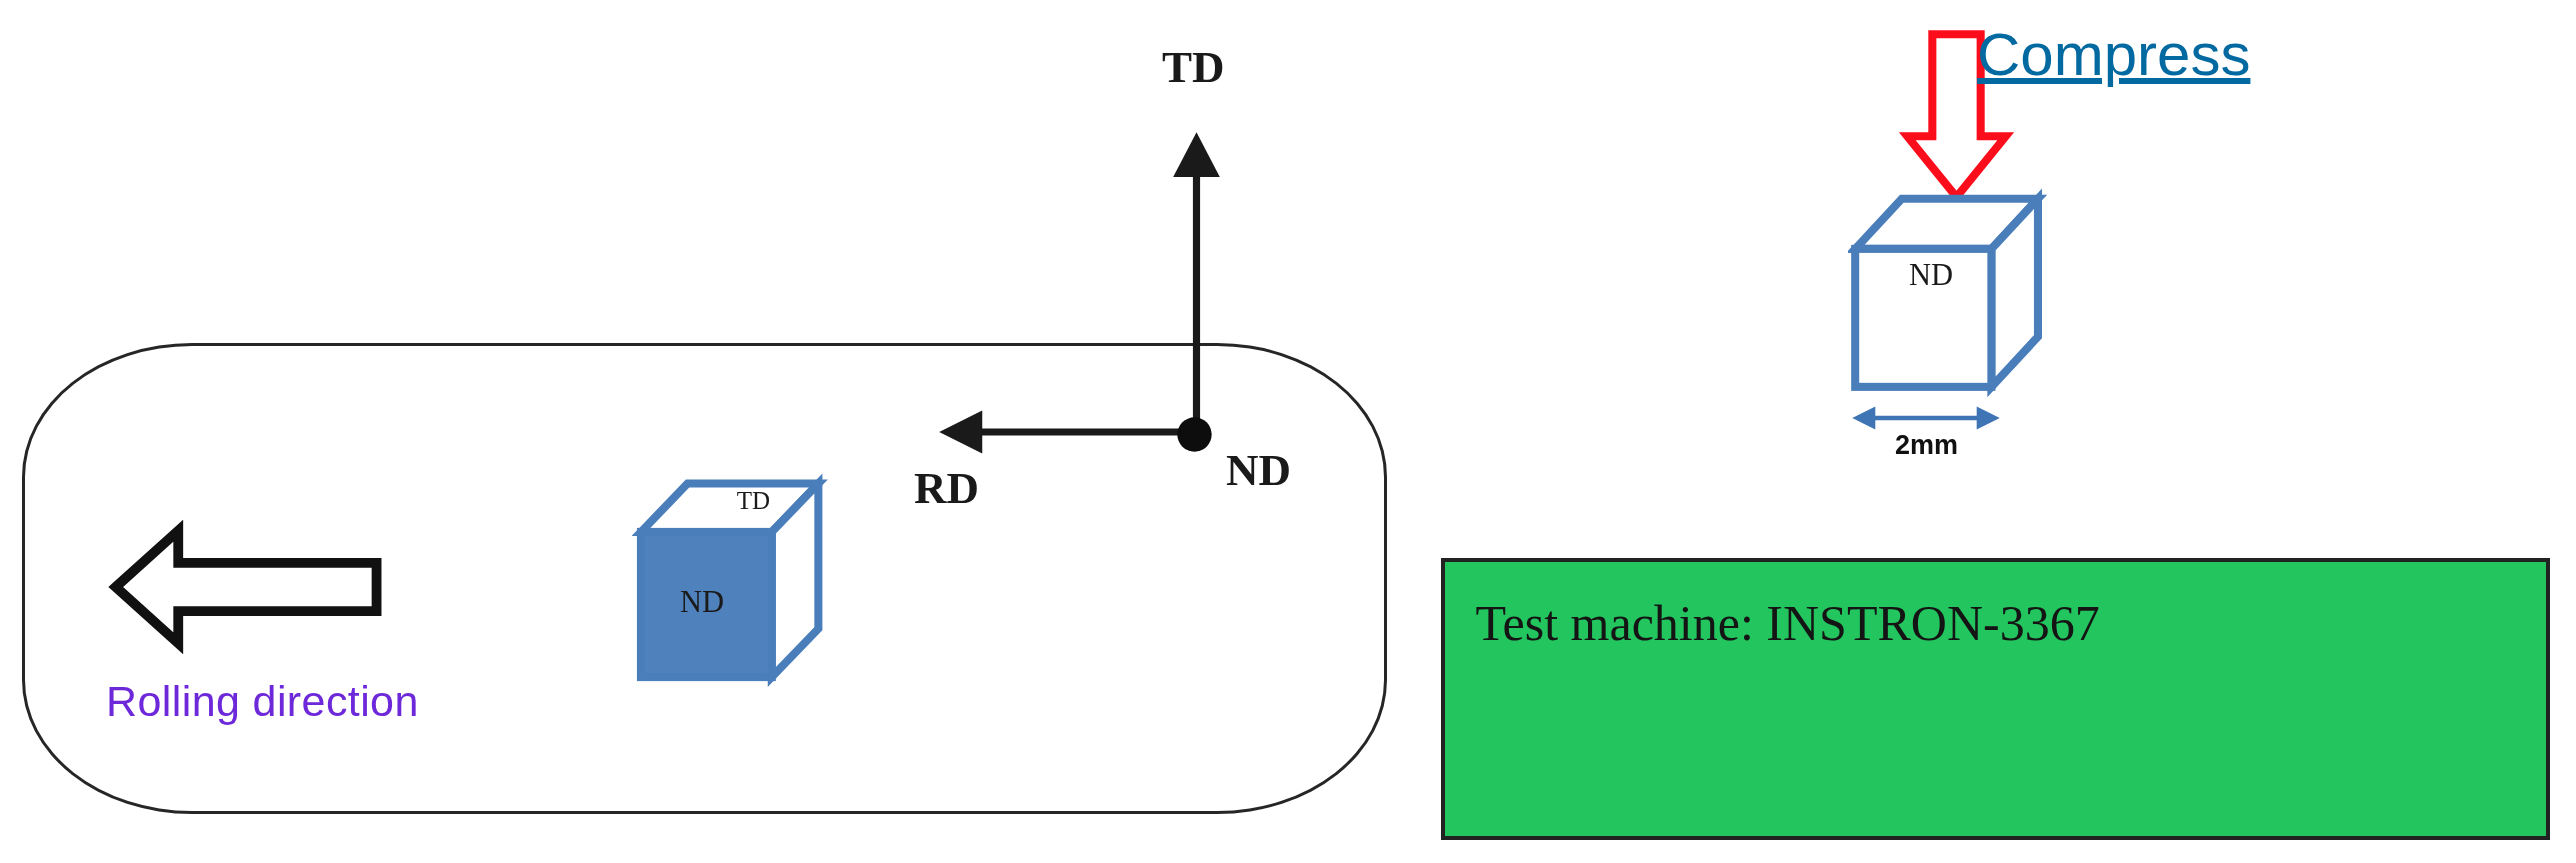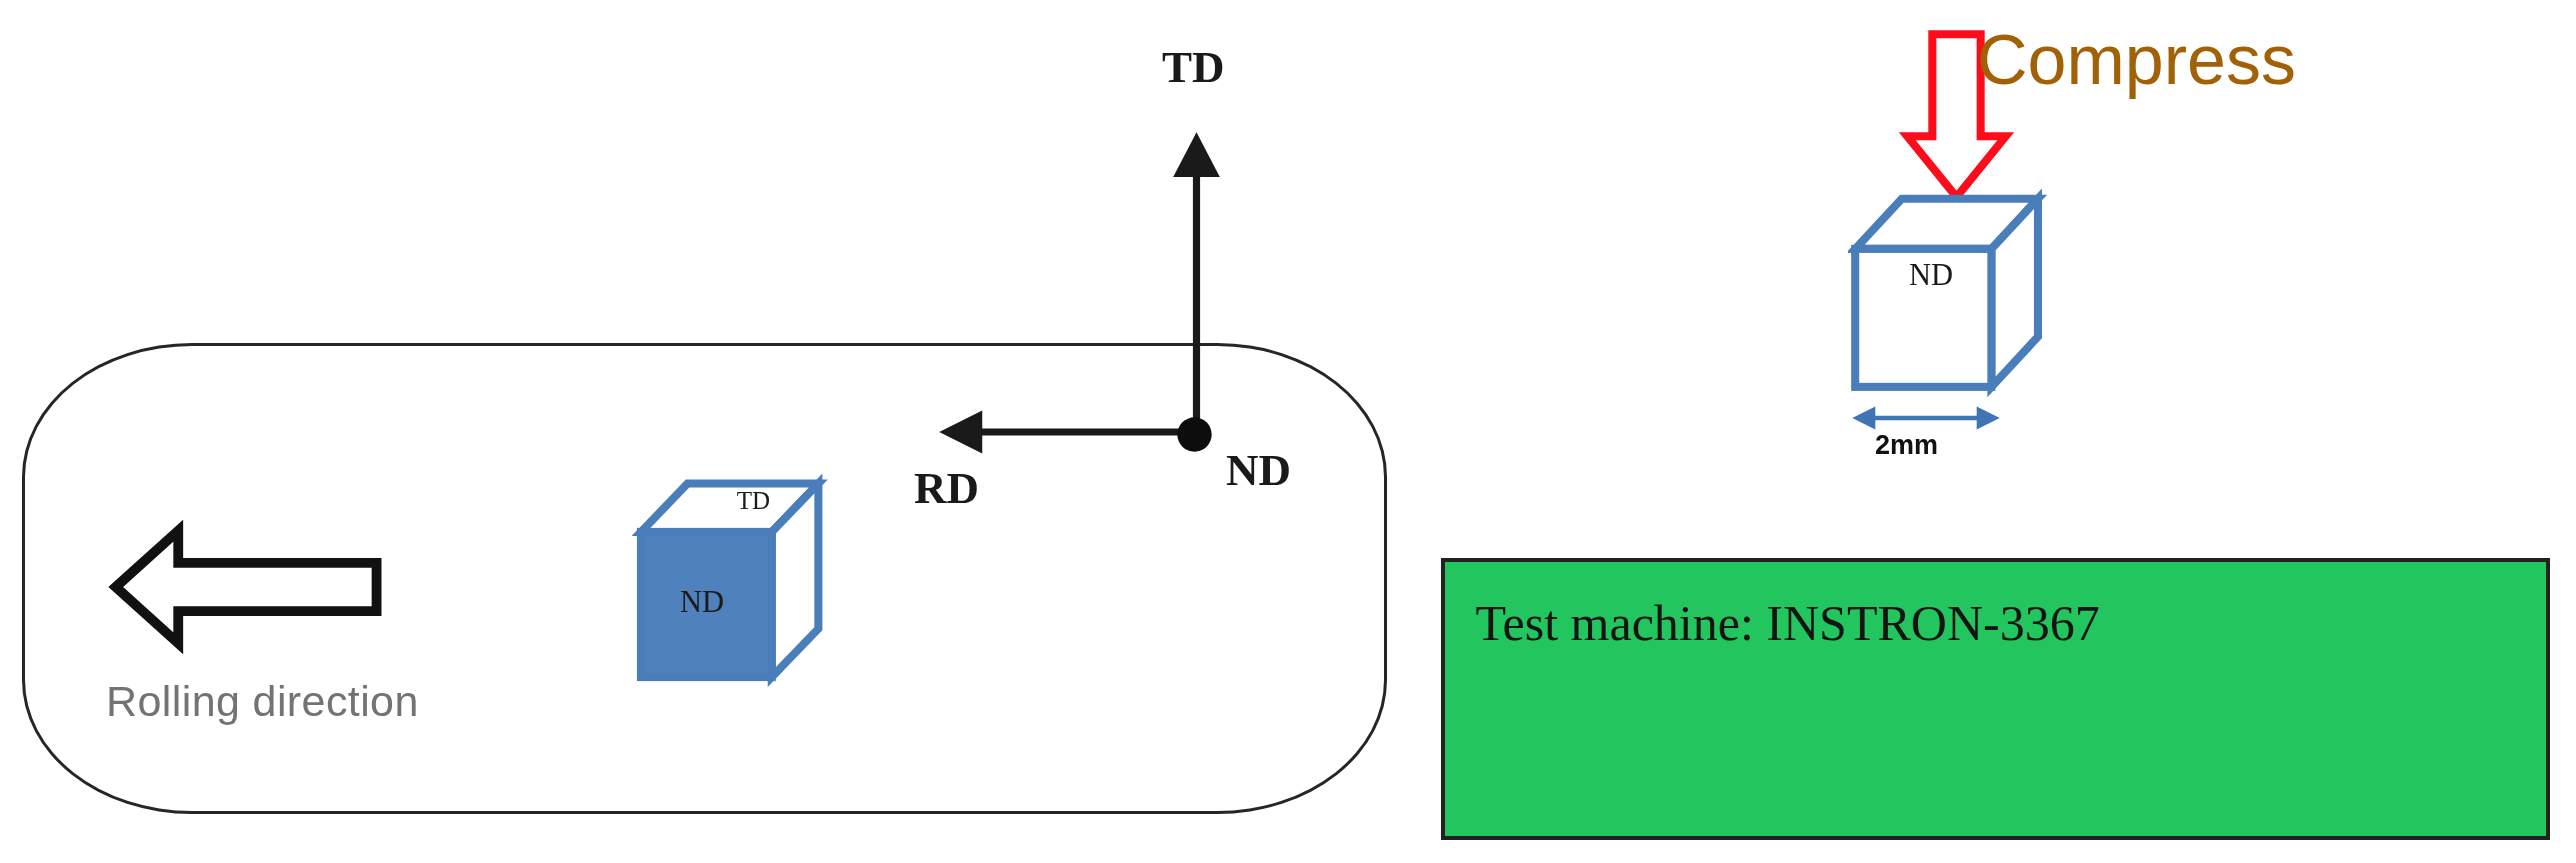--- a/index.html
+++ b/index.html
@@ -36,53 +36,55 @@
     font-size: 45px;
     color: #1a1a1a;
     white-space: nowrap;
     line-height: 1;
   }
 
   
   #rolling-direction-label {
     font-family: "Liberation Sans", "DejaVu Sans", sans-serif;
     font-size: 43px;
-    color: #737373;
+    color: #6d28d9;
     white-space: nowrap;
     letter-spacing: 0.4px;
   }
 
   
   .cube-face-label {
     font-family: "Liberation Serif", "DejaVu Serif", serif;
     font-size: 30.5px;
     color: #1a1a1a;
     white-space: nowrap;
     text-align: center;
     line-height: 1;
   }
   .cube-face-label.small { font-size: 25px; }
 
   
   #compress-label {
     font-family: "Liberation Sans", "DejaVu Sans", sans-serif;
-    font-size: 70px;
-    color: #a16207;
+    font-size: 60px;
+    color: #0369a1;
     white-space: nowrap;
     line-height: 1;
+    text-decoration: underline;
   }
 
   
   #dim-2mm-label {
     font-family: "Liberation Sans", "DejaVu Sans", sans-serif;
     font-weight: bold;
     font-size: 27px;
     color: #111111;
     white-space: nowrap;
     line-height: 1;
+    margin-left: 20px;
   }
 
   
   #info-box {
     left: 1441px;
     top: 558px;
     width: 1109px;
     height: 282px;
     border: 4.5px solid #222222;
     box-sizing: border-box;

